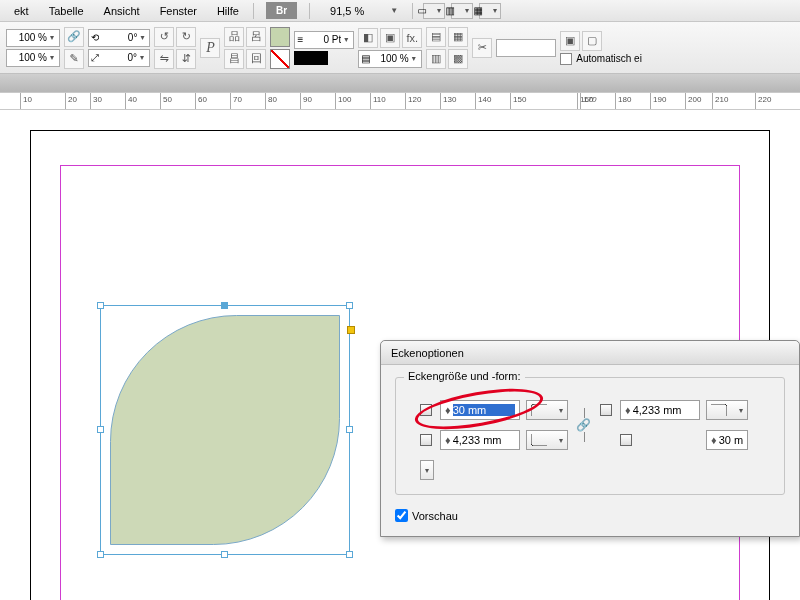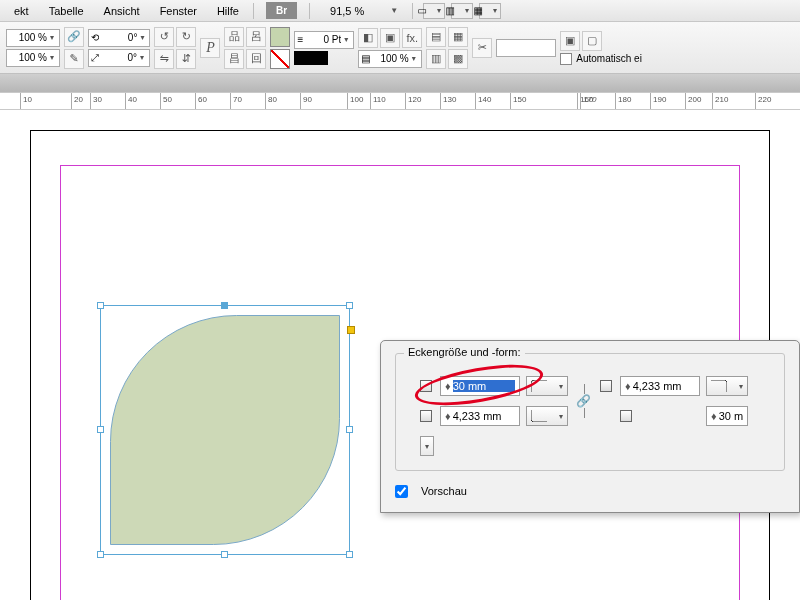--- a/index.html
+++ b/index.html
@@ -44,21 +44,21 @@
   .h-ml{left:-4px;top:50%;margin-top:-4px}.h-mr{right:-4px;top:50%;margin-top:-4px}
   .h-bl{left:-4px;bottom:-4px}.h-bm{left:50%;bottom:-4px;margin-left:-4px}.h-br{right:-4px;bottom:-4px}
   .yellow { position:absolute; right:-6px; top:20px; width:8px; height:8px; background:#f2c40f; border:1px solid #b58a00;}
 
   
   .dialog { position:absolute; right:0; top:340px; width:420px; background:#f1f1f1; border:1px solid #8a8a8a; box-shadow:2px 3px 6px rgba(0,0,0,.25); font-size:11px; border-radius:5px 5px 0 0;}
   .dialog .title { height:24px; background:linear-gradient(#f7f7f7,#dcdcdc); border-bottom:1px solid #bfbfbf; padding-left:10px; line-height:24px; border-radius:5px 5px 0 0;}
   .dialog .body { padding:12px 14px 14px 14px;}
   .group { border:1px solid #c5c5c5; border-radius:3px; padding:22px 10px 14px 24px; position:relative;}
   .group-label { position:absolute; top:-8px; left:8px; background:#f1f1f1; padding:0 4px;}
-  .row { display:flex; gap:13px;}
+  .row { display:flex; align-items:center; gap:4px;}
   .grid { display:grid; grid-template-columns: 14px 80px 42px 20px 14px 80px 42px; column-gap:6px; row-gap:10px; align-items:center;}
   .num { height:20px; border:1px solid #9c9c9c; background:#fff; display:flex; align-items:center; padding:0 4px;}
   .num input { border:none; width:100%; font-size:11px; outline:none;}
   .num.sel input { background:#2f6fd0; color:#fff;}
   .shape-dd { height:20px; border:1px solid #9c9c9c; background:linear-gradient(#fff,#e9e9e9); display:flex; align-items:center; justify-content:space-between; padding:0 4px; font-size:10px;}
   .shape-dd svg { width:16px; height:12px;}
   .corner-ic { width:12px; height:12px; border:1px solid #666; background:linear-gradient(#fff,#ddd);}
   .chain { grid-column: 4 / 5; grid-row: 1 / 3; display:flex; flex-direction:column; align-items:center; color:#555; font-size:12px;}
   .chain .bar { width:1px; height:10px; background:#888;}
   .footer { display:flex; align-items:center; justify-content:space-between; margin-top:14px;}
@@ -165,29 +165,29 @@
       <span class="ck"></span>
       <span class="auto">Automatisch ei</span>
     </div>
   </div>
 </div>
 
 <div class="grayband"></div>
 
 <div class="ruler" id="ruler">
     <div class="tick" style="left: 20px;">10</div>
-    <div class="tick" style="left: 71px;">20</div>
+    <div class="tick" style="left: 65px;">20</div>
     <div class="tick" style="left: 90px;">30</div>
     <div class="tick" style="left: 125px;">40</div>
     <div class="tick" style="left: 160px;">50</div>
     <div class="tick" style="left: 195px;">60</div>
     <div class="tick" style="left: 230px;">70</div>
     <div class="tick" style="left: 265px;">80</div>
     <div class="tick" style="left: 300px;">90</div>
-    <div class="tick" style="left: 347px;">100</div>
+    <div class="tick" style="left: 335px;">100</div>
     <div class="tick" style="left: 370px;">110</div>
     <div class="tick" style="left: 405px;">120</div>
     <div class="tick" style="left: 440px;">130</div>
     <div class="tick" style="left: 475px;">140</div>
     <div class="tick" style="left: 510px;">150</div>
     <div class="tick" style="left: 577px;">160</div>
     <div class="tick" style="left: 580px; font-style: italic;">170</div>
     <div class="tick" style="left: 615px;">180</div>
     <div class="tick" style="left: 650px;">190</div>
     <div class="tick" style="left: 685px;">200</div>
@@ -206,20 +206,21 @@
     <div class="handle h-ml"></div>
     <div class="handle h-mr"></div>
     <div class="handle h-bl"></div>
     <div class="handle h-bm"></div>
     <div class="handle h-br"></div>
     <div class="yellow"></div>
   </div>
 </div>
 
 <div class="dialog">
+  <div class="title">Eckenoptionen</div>
   <div class="body">
     <div class="group">
       <span class="group-label">Eckengröße und -form:</span>
       <div class="grid">
 
         <div class="corner-ic"></div>
         <div class="num sel">
             <span style="color:#555;margin-right:2px">♦</span>
             <input value="30 mm" style="">
           </div>

